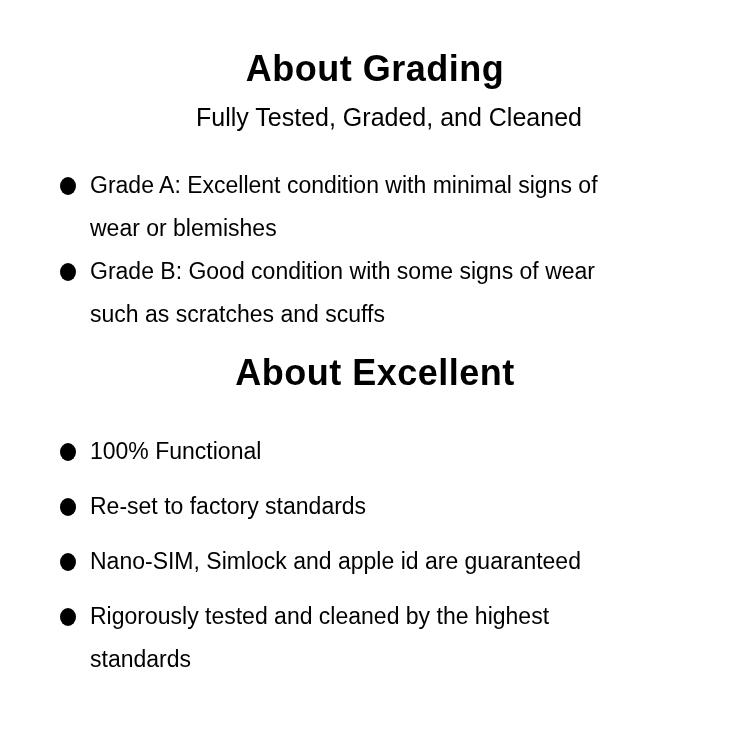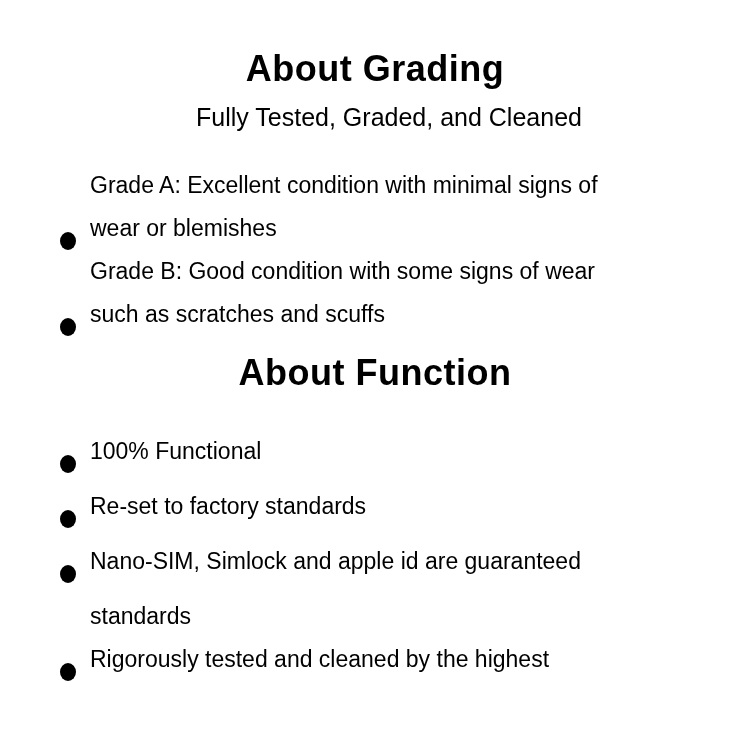--- a/index.html
+++ b/index.html
@@ -32,21 +32,21 @@
     line-height: 30px;
     margin-top: 16px;
     padding-left: 28px;
   }
   ul.bullet-list {
     list-style: none;
     margin: 32px 0 0 60px;
   }
   .item {
     display: flex;
-    align-items: flex-end;
+    align-items: flex-start;
   }
   .bullet {
     flex: 0 0 auto;
     width: 16px;
     height: 18px;
     background: #000000;
     border-radius: 50%;
     margin-top: 13px;
     margin-right: 14px;
   }
@@ -78,21 +78,21 @@
     </li>
     <li class="item">
       <span class="bullet"></span>
       <span class="item-text">
         <span class="line">Grade B: Good condition with some signs of wear</span>
         <span class="line">such as scratches and scuffs</span>
       </span>
     </li>
   </ul>
 
-  <h1 class="section-title function-title">About Function</h1>
+  <h1 class="section-title function-title">About Excellent</h1>
 
   <ul class="bullet-list function-list">
     <li class="item">
       <span class="bullet"></span>
       <span class="item-text">
         <span class="line">100% Functional</span>
       </span>
     </li>
     <li class="item">
       <span class="bullet"></span>
@@ -102,19 +102,19 @@
     </li>
     <li class="item">
       <span class="bullet"></span>
       <span class="item-text">
         <span class="line">Nano-SIM, Simlock and apple id are guaranteed</span>
       </span>
     </li>
     <li class="item">
       <span class="bullet"></span>
       <span class="item-text">
+        <span class="line">Rigorously tested and cleaned by the highest</span>
         <span class="line">standards</span>
-        <span class="line">Rigorously tested and cleaned by the highest</span>
       </span>
     </li>
   </ul>
 
 </div>
 
 </body></html>

